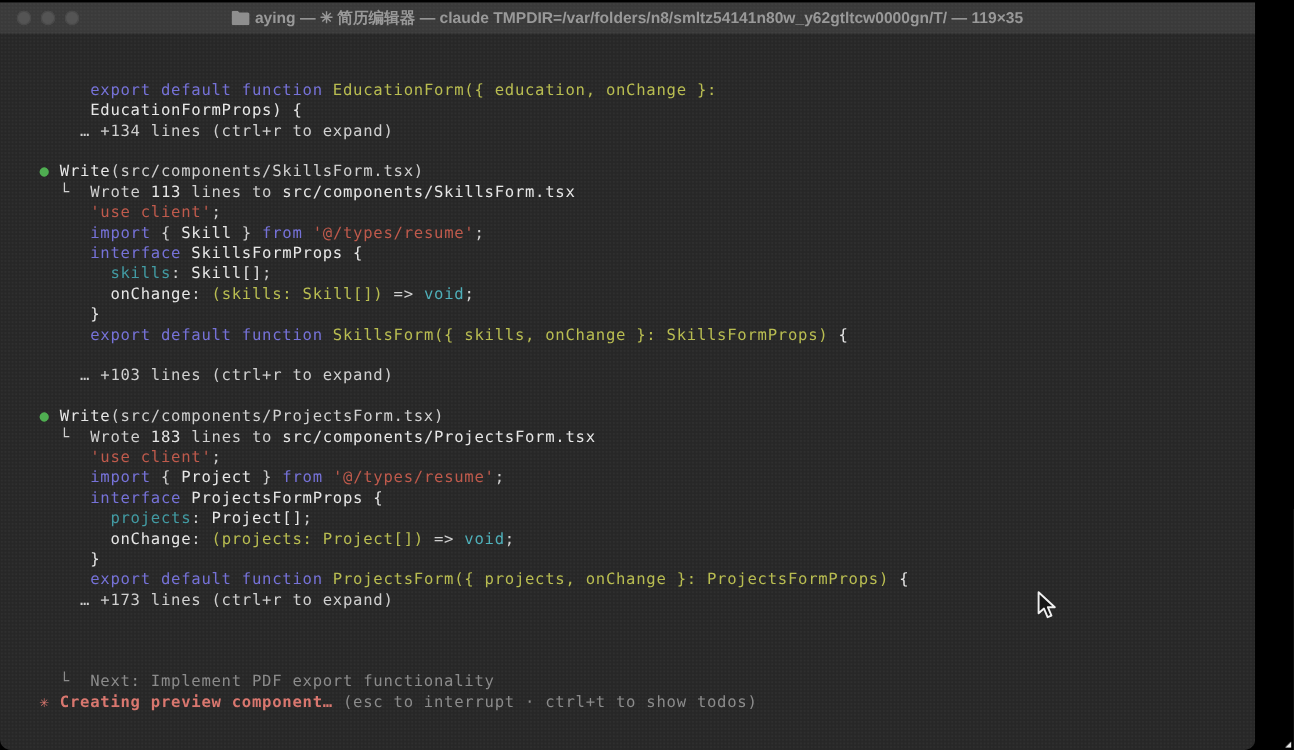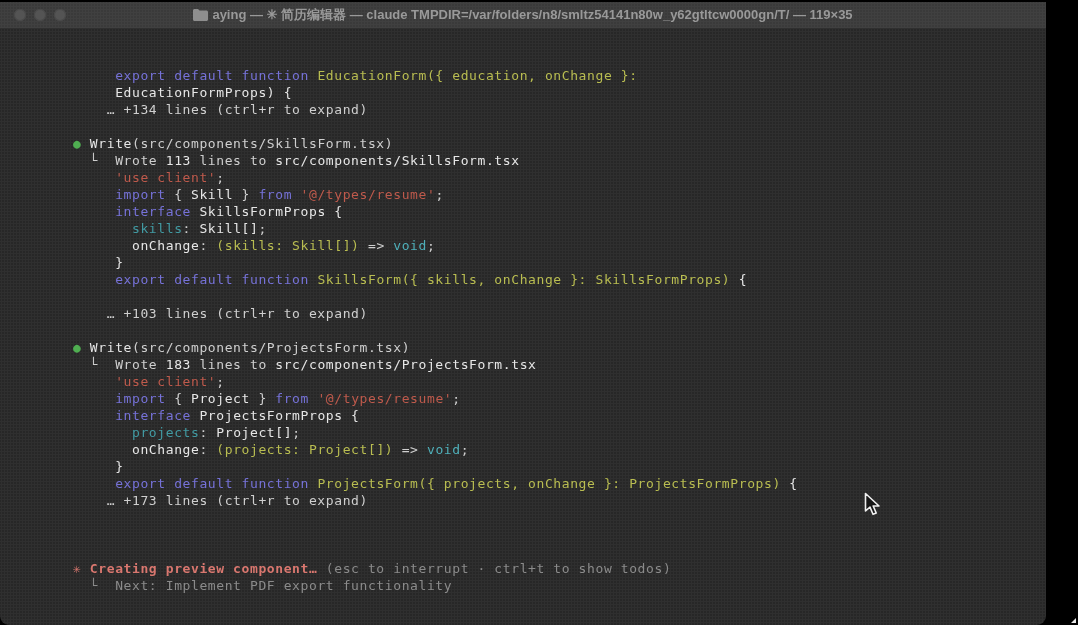--- a/index.html
+++ b/index.html
@@ -28,21 +28,21 @@
     display:flex;align-items:center;justify-content:center;gap:4px;
     white-space:nowrap;overflow:hidden;
   }
   .folder-icon svg{display:block;}
   .term{
     padding:5px 0 0 33px;
     font-family:"DejaVu Sans Mono","Liberation Mono",monospace;
     font-size:13px;line-height:17px;letter-spacing:0.6px;
     white-space:pre;
   }
-  .tline{height:17px;margin-left:40px;}
+  .tline{height:17px;}
   .c-w{color:#cfcfcf}
   .c-wb{color:#e6e6e6;font-weight:normal}
   .c-dim{color:#8b8b8b}
   .c-kw{color:#7672d8}
   .c-fn{color:#b9bd51}
   .c-str{color:#bf5a4c}
   .c-prop{color:#429ba3}
   .c-type{color:#4fb0ba}
   .c-grn{color:#4fae51}
   .c-salb{color:#d9776f;font-weight:bold}
@@ -68,21 +68,21 @@
           <svg width="15" height="12" viewBox="0 0 15 12">
             <path d="M0 1.5 C0 0.7 0.7 0 1.5 0 L5 0 L6.5 1.5 L13.5 1.5 C14.3 1.5 15 2.2 15 3 L15 10.5 C15 11.3 14.3 12 13.5 12 L1.5 12 C0.7 12 0 11.3 0 10.5 Z" fill="#8e8e8e"></path>
           </svg>
         </span>
       <span>aying — ✳ 简历编辑器 — claude TMPDIR=/var/folders/n8/smltz54141n80w_y62gtltcw0000gn/T/ — 119×35</span>
     </div>
   </div>
 
   <div class="term">
     <div><div class="tline"><span class="c-w">     </span><span class="c-kw">export default function </span><span class="c-fn">EducationForm({ education, onChange }:</span></div><div class="tline"><span class="c-w">     </span><span class="c-wb">EducationFormProps) {</span></div><div class="tline"><span class="c-w">    … +134 lines (ctrl+r to expand)</span></div><div class="tline">&nbsp;</div><div class="tline"><span class="c-grn">● </span><span class="c-wb">Write</span><span class="c-w">(src/components/SkillsForm.tsx)</span></div><div class="tline"><span class="c-w">  └  </span><span class="c-w">Wrote </span><span class="c-wb">113</span><span class="c-w"> lines to </span><span class="c-wb">src/components/SkillsForm.tsx</span></div><div class="tline"><span class="c-w">     </span><span class="c-str">'use client'</span><span class="c-w">;</span></div><div class="tline"><span class="c-w">     </span><span class="c-kw">import</span><span class="c-w"> { </span><span class="c-wb">Skill</span><span class="c-w"> } </span><span class="c-kw">from</span><span class="c-w"> </span><span class="c-str">'@/types/resume'</span><span class="c-w">;</span></div><div class="tline"><span class="c-w">     </span><span class="c-kw">interface</span><span class="c-w"> </span><span class="c-wb">SkillsFormProps {</span></div><div class="tline"><span class="c-w">       </span><span class="c-prop">skills</span><span class="c-w">: </span><span class="c-wb">Skill[]</span><span class="c-w">;</span></div><div class="tline"><span class="c-w">       </span><span class="c-wb">onChange</span><span class="c-w">: </span><span class="c-fn">(skills: Skill[])</span><span class="c-w"> =&gt; </span><span class="c-type">void</span><span class="c-w">;</span></div><div class="tline"><span class="c-wb">     }</span></div><div class="tline"><span class="c-w">     </span><span class="c-kw">export default function </span><span class="c-fn">SkillsForm({ skills, onChange }: SkillsFormProps) </span><span class="c-wb">{</span></div><div class="tline">&nbsp;</div><div class="tline"><span class="c-w">    … +103 lines (ctrl+r to expand)</span></div><div class="tline">&nbsp;</div><div class="tline"><span class="c-grn">● </span><span class="c-wb">Write</span><span class="c-w">(src/components/ProjectsForm.tsx)</span></div><div class="tline"><span class="c-w">  └  </span><span class="c-w">Wrote </span><span class="c-wb">183</span><span class="c-w"> lines to </span><span class="c-wb">src/components/ProjectsForm.tsx</span></div><div class="tline"><span class="c-w">     </span><span class="c-str">'use client'</span><span class="c-w">;</span></div><div class="tline"><span class="c-w">     </span><span class="c-kw">import</span><span class="c-w"> { </span><span class="c-wb">Project</span><span class="c-w"> } </span><span class="c-kw">from</span><span class="c-w"> </span><span class="c-str">'@/types/resume'</span><span class="c-w">;</span></div><div class="tline"><span class="c-w">     </span><span class="c-kw">interface</span><span class="c-w"> </span><span class="c-wb">ProjectsFormProps {</span></div><div class="tline"><span class="c-w">       </span><span class="c-prop">projects</span><span class="c-w">: </span><span class="c-wb">Project[]</span><span class="c-w">;</span></div><div class="tline"><span class="c-w">       </span><span class="c-wb">onChange</span><span class="c-w">: </span><span class="c-fn">(projects: Project[])</span><span class="c-w"> =&gt; </span><span class="c-type">void</span><span class="c-w">;</span></div><div class="tline"><span class="c-wb">     }</span></div><div class="tline"><span class="c-w">     </span><span class="c-kw">export default function </span><span class="c-fn">ProjectsForm({ projects, onChange }: ProjectsFormProps) </span><span class="c-wb">{</span></div><div class="tline"><span class="c-w">    … +173 lines (ctrl+r to expand)</span></div><div class="tline">&nbsp;</div></div>
-    <div><div class="tline"><span class="c-salb">✳ </span><span class="c-salb">Creating preview component… </span><span class="c-dim">(esc to interrupt · ctrl+t to show todos)</span></div><div class="tline"><span class="c-dim">  └  </span><span class="c-dim">Next: Implement PDF export functionality</span></div></div>
+    <div><div class="tline"><span class="c-dim">  └  </span><span class="c-dim">Next: Implement PDF export functionality</span></div><div class="tline"><span class="c-salb">✳ </span><span class="c-salb">Creating preview component… </span><span class="c-dim">(esc to interrupt · ctrl+t to show todos)</span></div></div>
   </div>
 
 </div>
 
 <div class="cursor">
   <svg width="18" height="25" viewBox="0 0 18 25">
     <path d="M1.5 1.5 L1.5 19 L6 15.1 L9 22.3 L12.2 21 L9.2 14 L15 14 Z" fill="#161616" stroke="#efefef" stroke-width="1.6" stroke-linejoin="round"></path>
   </svg>
 </div>
 

